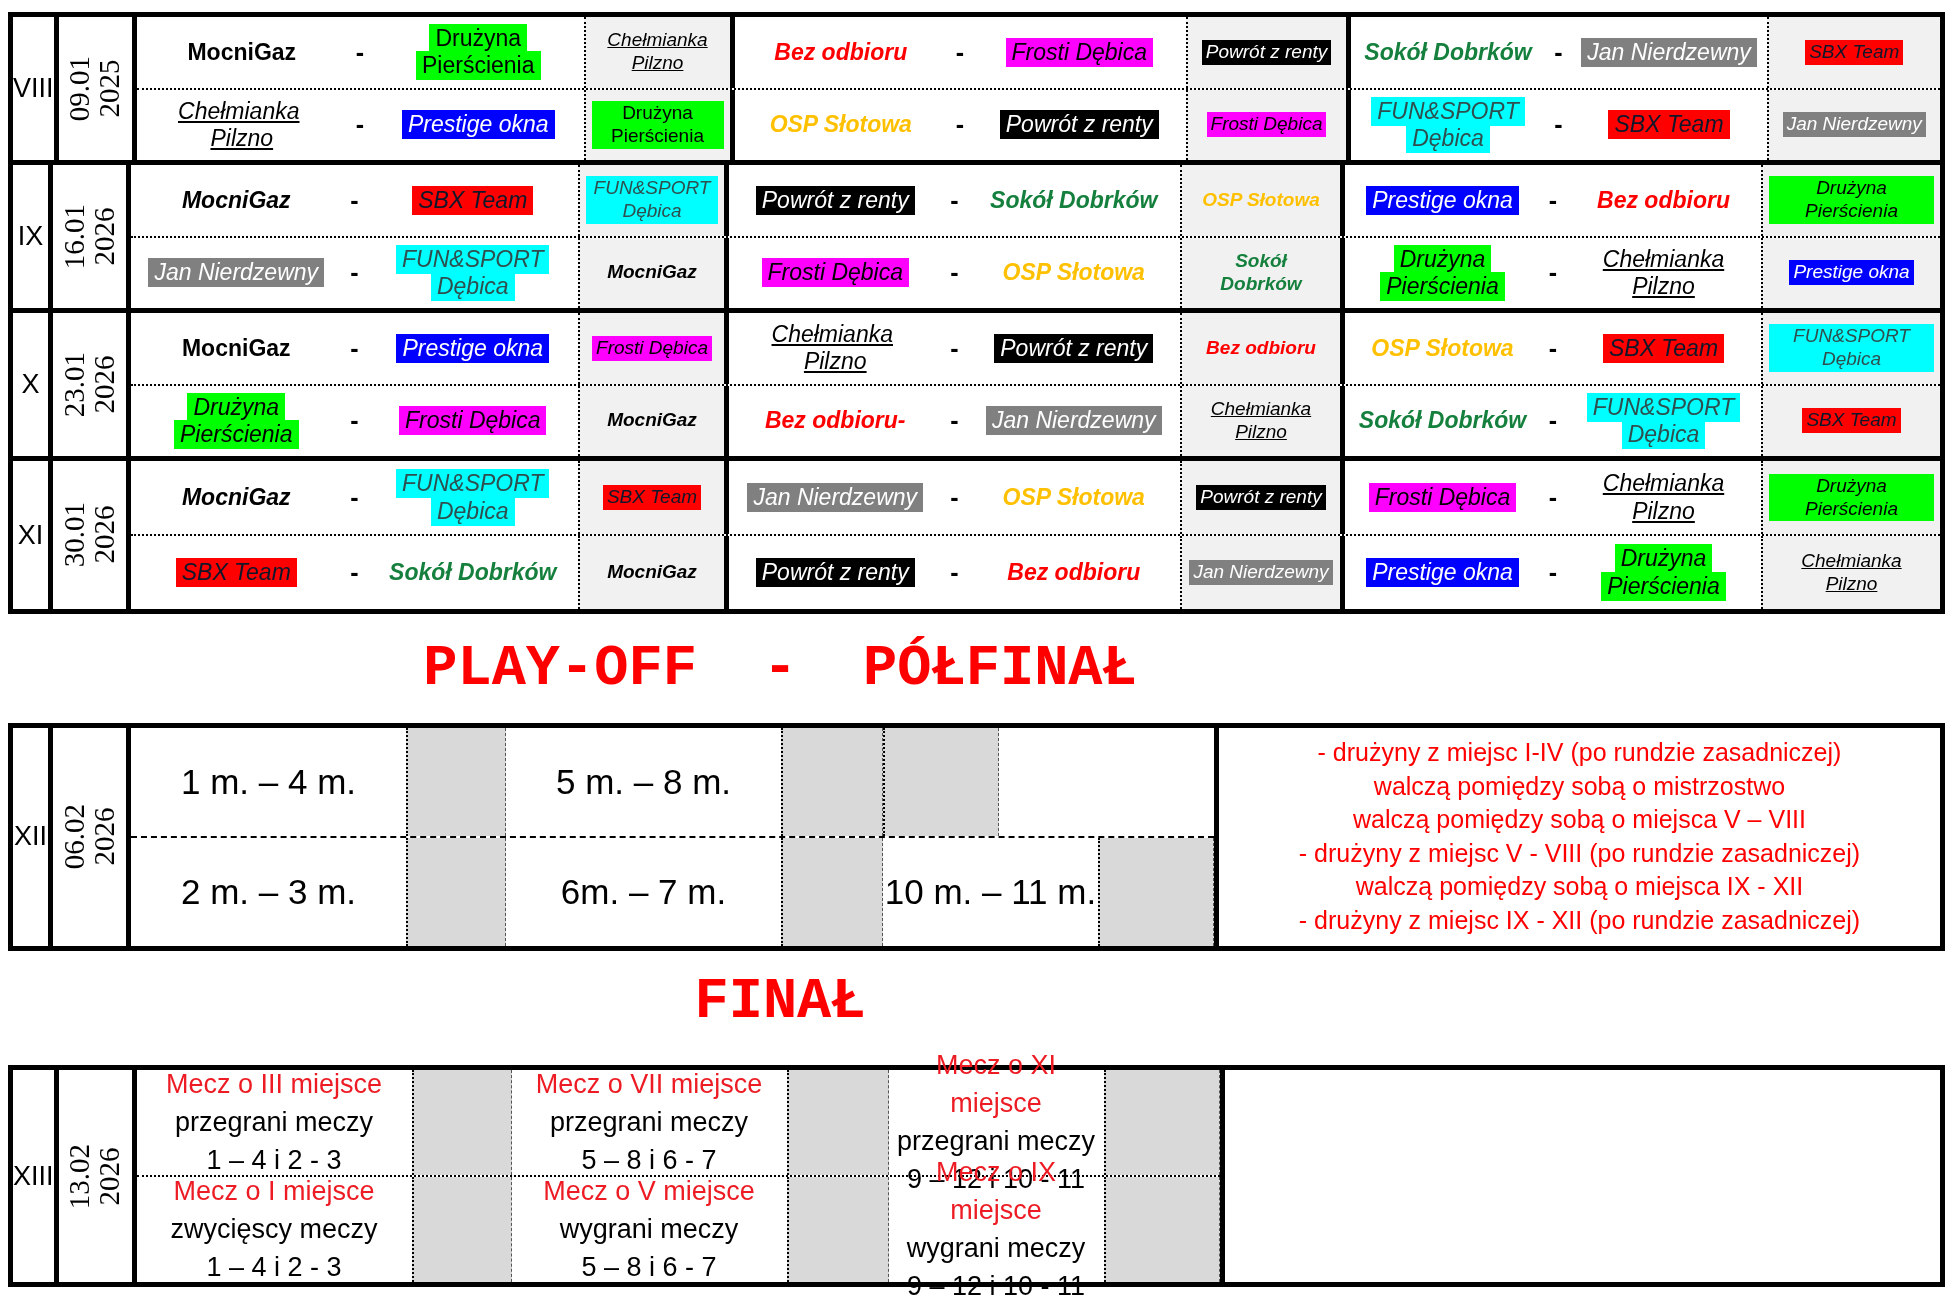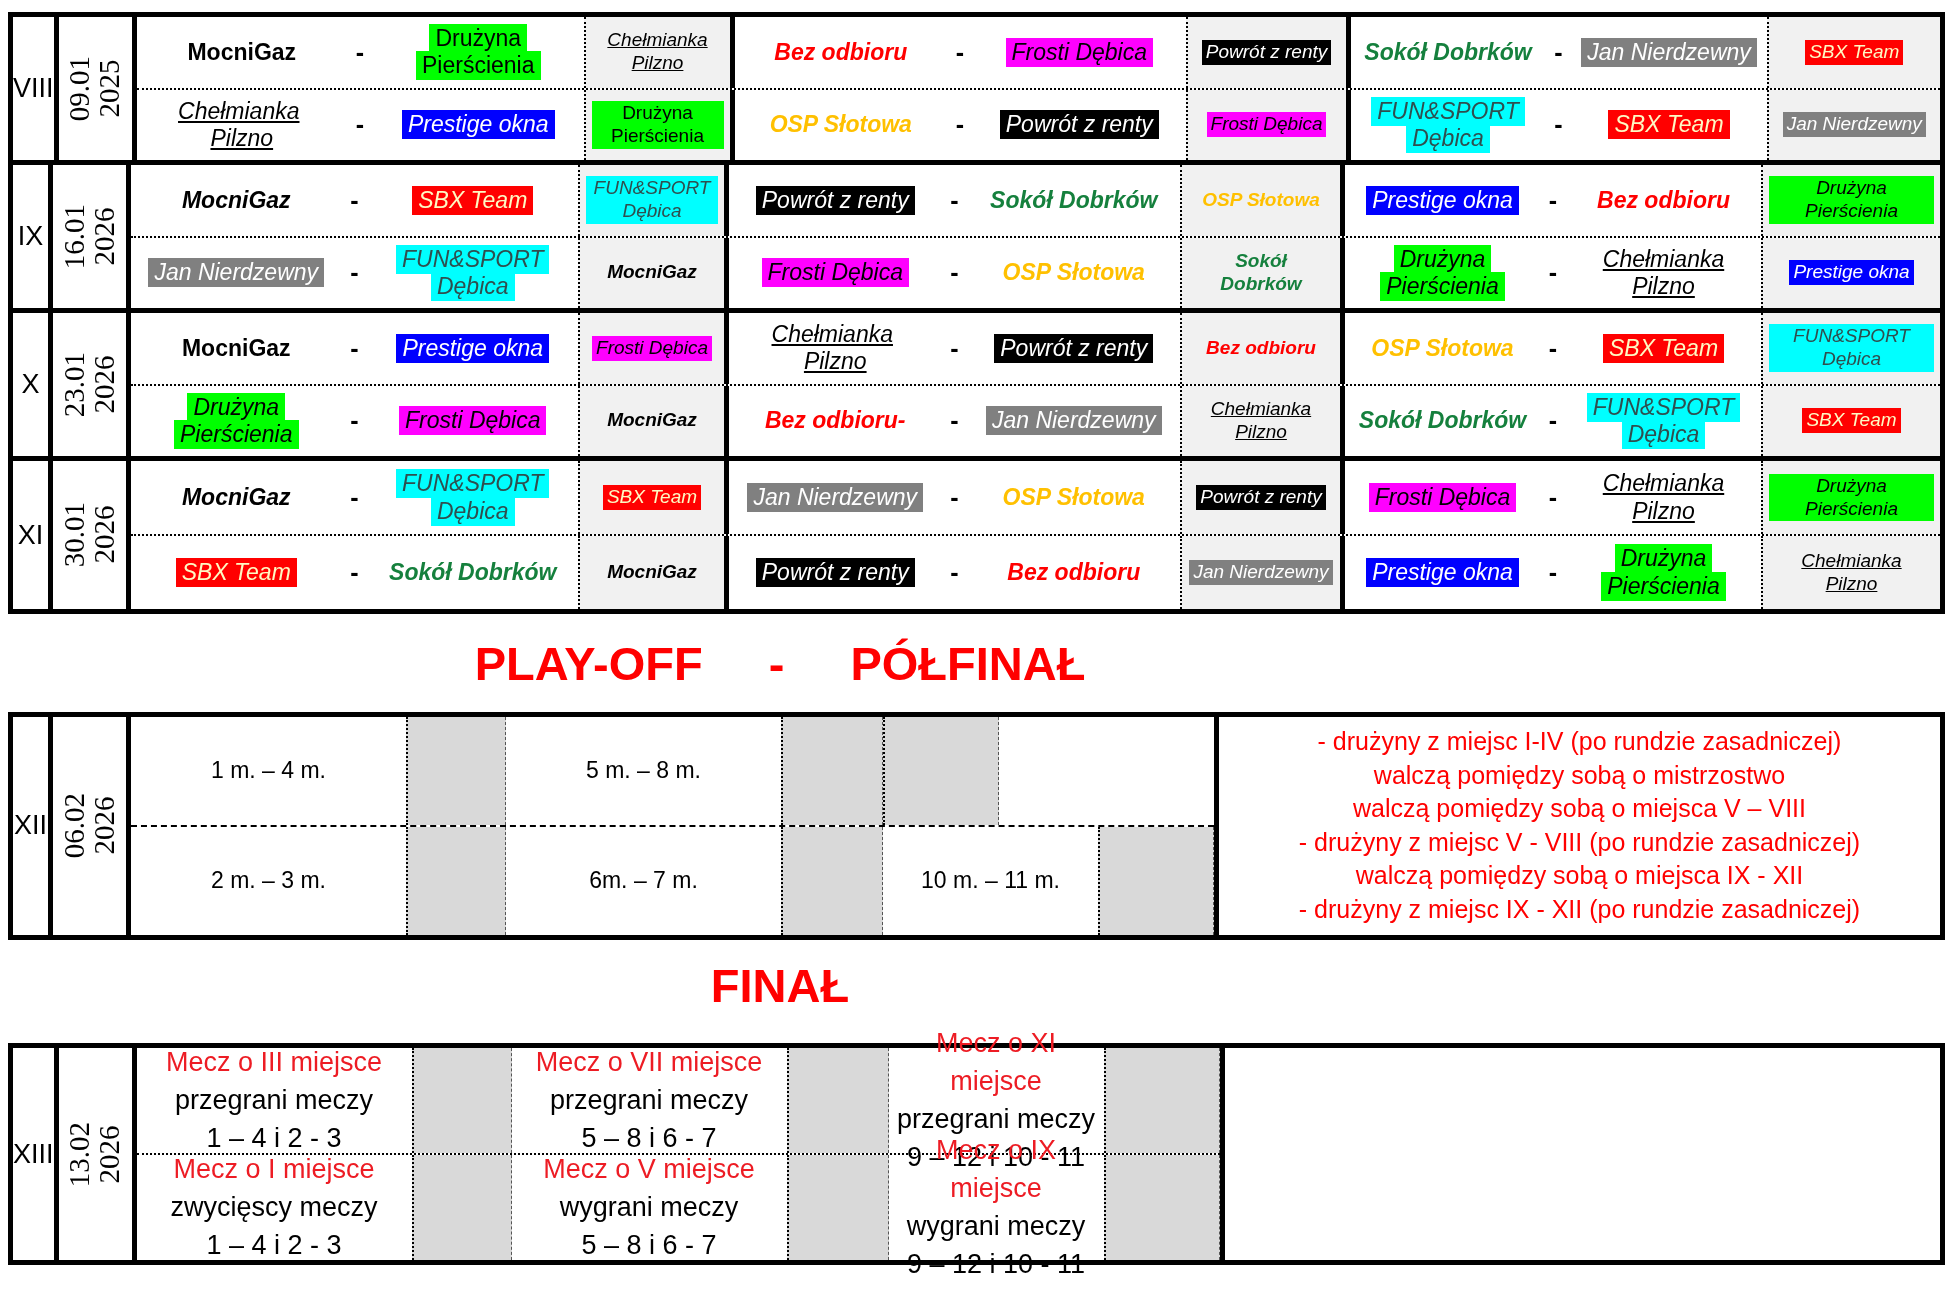--- a/index.html
+++ b/index.html
@@ -32,41 +32,41 @@
   .team{font-size:23px;padding:1px 6px 2px;-webkit-box-decoration-break:clone;box-decoration-break:clone}
   .pcell .team{font-size:19px;padding:1px 4px}
   .mg{font-weight:700;font-style:italic}
   .dp{background:#00FF00;font-style:italic}
   .ch{font-style:italic;text-decoration:underline}
   .bo{color:#FF0000;font-weight:700;font-style:italic}
   .fd{background:#FF00FF;font-style:italic}
   .pr{background:#000;color:#fff;font-style:italic}
   .sd{color:#15803d;font-weight:700;font-style:italic}
   .jn{background:#808080;color:#fff;font-style:italic}
-  .sbx{background:#FF0000;color:#fef9c3;font-style:italic}
+  .sbx{background:#FF0000;color:#0f172a;font-style:italic}
   .po{background:#0000FF;color:#fff;font-style:italic}
   .osp{color:#FFC000;font-weight:700;font-style:italic}
   .fs{background:#00FFFF;color:#2F4F4F;font-style:italic}
   .up{font-style:normal}
 
   
-  .big-title{width:1560px;text-align:center;color:#FF0000;font-family:Liberation Sans, sans-serif;
-             font-weight:bold;font-size:47px;line-height:1.1}
+  .big-title{width:1560px;text-align:center;color:#FF0000;font-family:Liberation Mono, monospace;
+             font-weight:bold;font-size:57px;line-height:1.1}
   .pt{margin-top:24px;display:flex;justify-content:center;gap:66px}
   .ft{margin-top:20px}
 
   
   .potable,.fttable{margin:20px 6px 0 8px;border:5px solid #000;display:flex}
   .potable{height:228px;margin-top:22px}
   .fttable{height:222px;margin-top:32px}
   .pbody{flex:1;display:flex;flex-direction:column}
   .prow{flex:1;display:flex;min-height:0}
   .potable .prow.first{border-bottom:2px dashed #000}
   .fttable .prow.first{border-bottom:2px dotted #000}
-  .pc{display:flex;align-items:center;justify-content:center;text-align:center;font-size:23px}
+  .pc{display:flex;align-items:center;justify-content:center;text-align:center;font-size:35px}
   .q1{flex:0 0 275px}.q2{flex:0 0 275px}.q3{flex:0 0 215px}
   .s1{flex:0 0 100px}.s2{flex:0 0 102px}.s3{flex:0 0 116px}
   .sp{background:#D9D9D9;border-left:2px dotted #000;border-right:1px dashed #555}
   .notes{flex:1;border-left:5px solid #000;display:flex;flex-direction:column;justify-content:center;
          text-align:center;color:#FF0000;font-size:25px;line-height:1.34;padding:4px 10px}
   .fempty{flex:1;border-left:5px solid #000;background:#fff}
   .fc{flex-direction:column;font-size:27px;line-height:1.4;justify-content:center}
   .fl1{color:#ED1C24}
 </style>
 </head>

